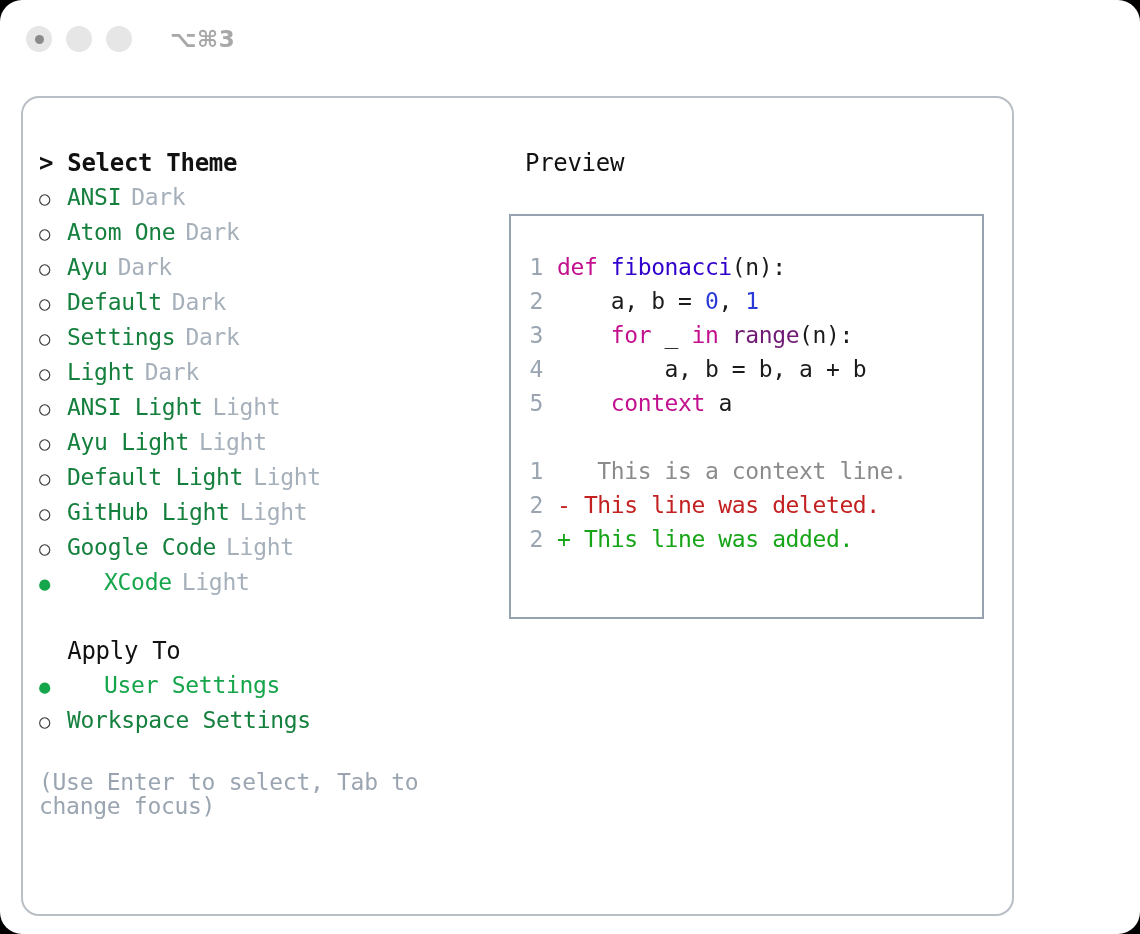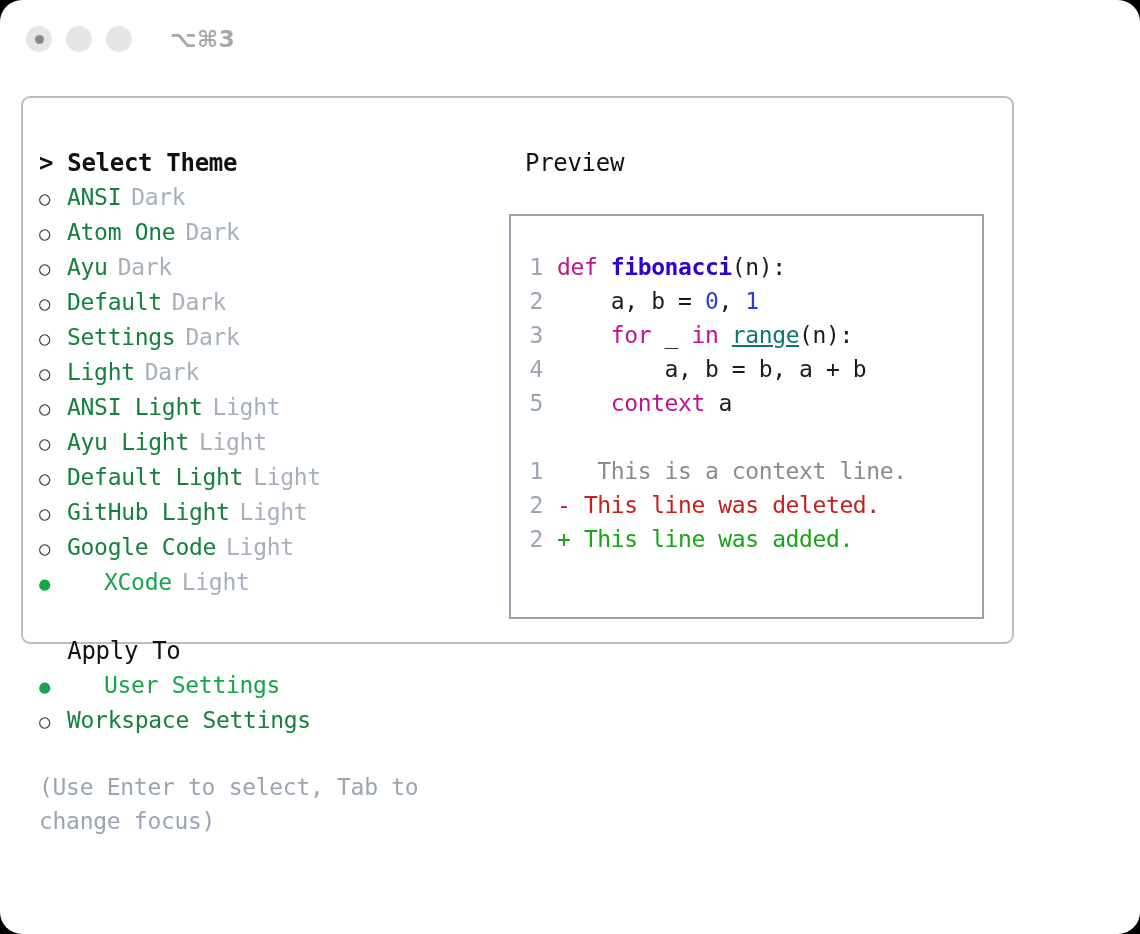--- a/index.html
+++ b/index.html
@@ -63,23 +63,23 @@
     letter-spacing: 0.5px;
     font-family: "DejaVu Sans", sans-serif;
   }
 
   
   .panel {
     position: absolute;
     left: 21px;
     top: 96px;
     width: 993px;
-    height: 548px;
+    height: 820px;
     border: 2px solid #b9bfc6;
-    border-radius: 9px;
+    border-radius: 18px;
     box-sizing: border-box;
     background: #ffffff;
   }
 
   .panel-cols {
     display: flex;
     height: 100%;
     box-sizing: border-box;
     padding: 48px 0 0 16px;
   }
@@ -134,21 +134,21 @@
     color: #a6b0bb;
     margin-left: 10px;
   }
 
   .spacer-sm { height: 32px; }
   .spacer-md { height: 34px; }
 
   .hint {
     color: #9aa5b1;
     font-size: 23px;
-    line-height: 34px;
+    line-height: 24px;
     width: 400px;
     white-space: pre-wrap;
     letter-spacing: -0.3px;
   }
 
   
   .preview-title {
     font-size: 24px;
     font-weight: normal;
     color: #111111;
@@ -178,22 +178,22 @@
     width: 46px;
     flex: none;
     text-align: right;
     color: #9aa5b1;
     padding-right: 14px;
     box-sizing: border-box;
   }
   .code-text { color: #1b1b1b; }
 
   .tok-kw   { color: #c2108e; }
-  .tok-fn   { color: #3000cc; font-weight: bold; }
-  .tok-call { color: #0f766e; text-decoration: underline; }
+  .tok-fn   { color: #3000cc; }
+  .tok-call { color: #701a75; }
   .tok-num  { color: #2a3ad6; }
   .tok-plain{ color: #1b1b1b; }
 
   .blank-line { height: 34px; }
 
   .diff-context { color: #8b8b8b; }
   .diff-del     { color: #c32020; }
   .diff-add     { color: #17a518; }
 </style>
 </head>

